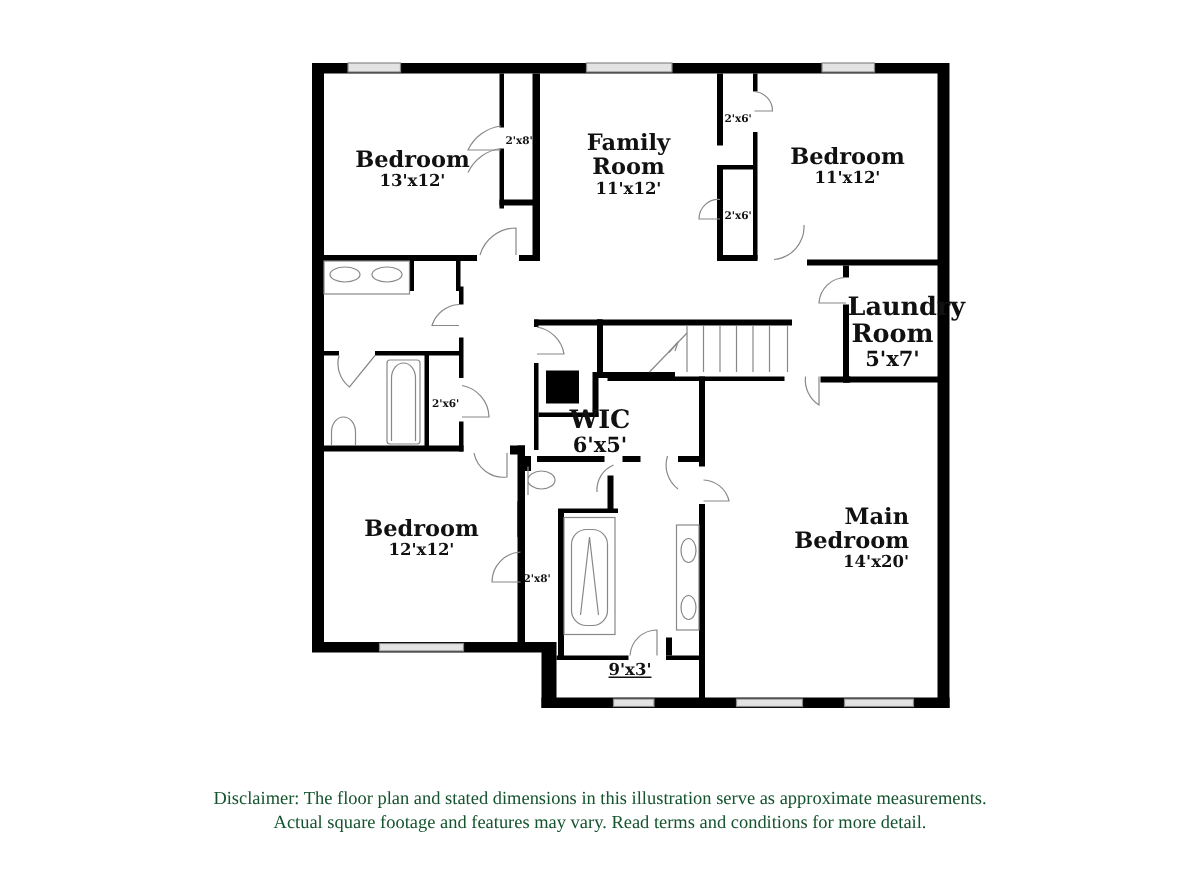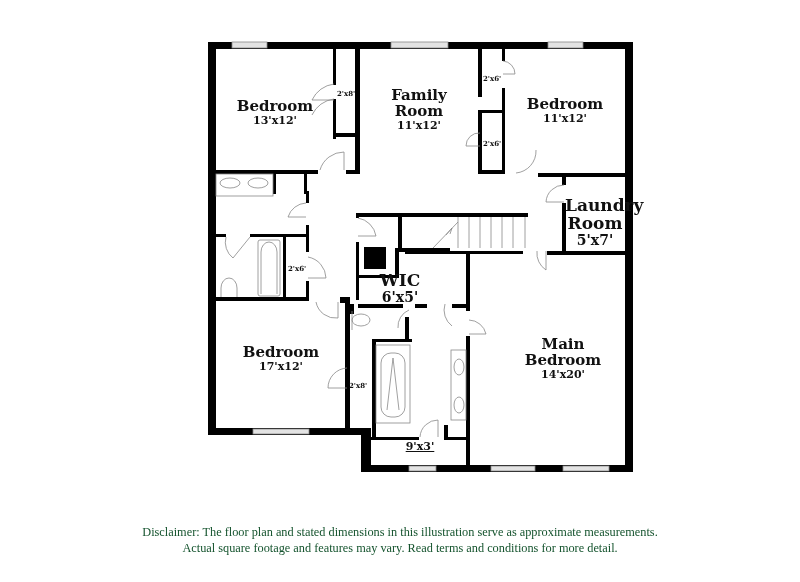--- a/index.html
+++ b/index.html
@@ -161,23 +161,23 @@
   <span class="name">Laundry</span>
   <span class="name">Room</span>
   <span class="dim">5'x7'</span>
 </div>
 <div class="room-label lr-label" style="left:376px;top:272px;width:48px;">
   <span class="name">WIC</span>
   <span class="dim">6'x5'</span>
 </div>
 <div class="room-label" style="left:228px;top:345px;width:106px;">
   <span class="name">Bedroom</span>
-  <span class="dim">17'x12'</span>
+  <span class="dim">12'x12'</span>
 </div>
-<div class="room-label" style="left:508px;top:337px;width:110px;">
+<div class="room-label" style="left:496px;top:337px;width:110px;text-align:right;">
   <span class="name">Main</span>
   <span class="name">Bedroom</span>
   <span class="dim">14'x20'</span>
 </div>
 <div class="room-label" style="left:385px;top:441px;width:70px;text-decoration:underline;">
   <span class="dim">9'x3'</span>
 </div>
 
 <span class="small-label" style="left:337px;top:89px;">2'x8'</span>
 <span class="small-label" style="left:483px;top:74px;">2'x6'</span>

